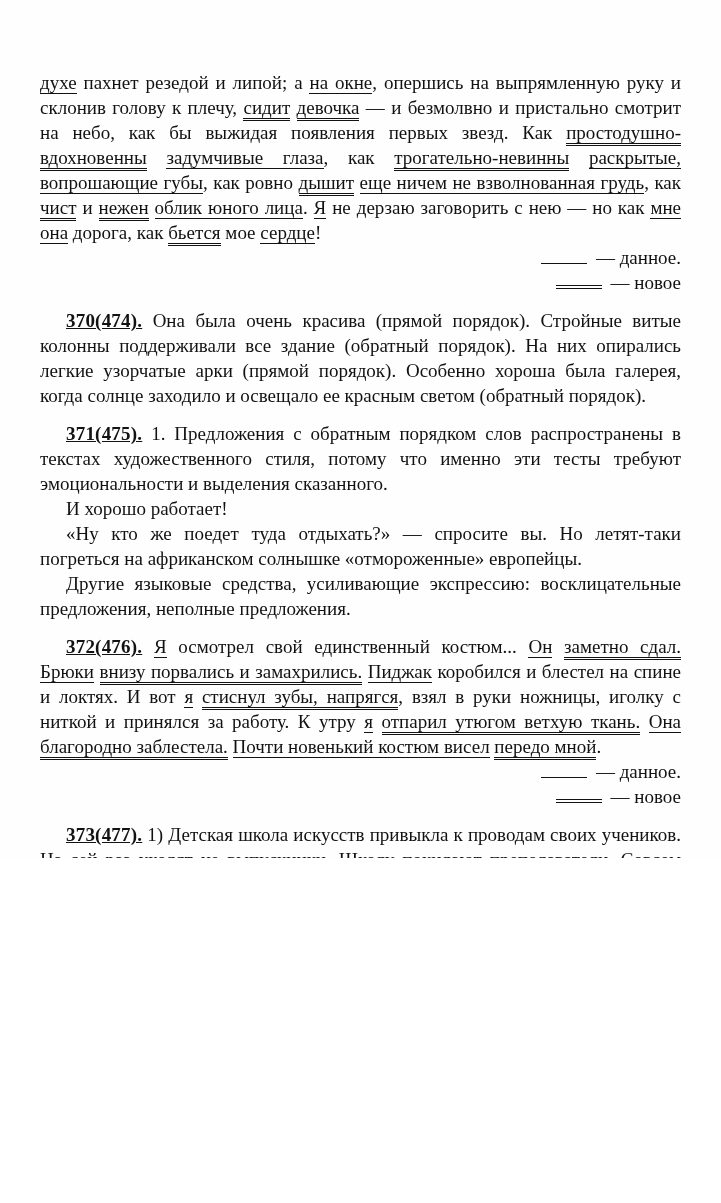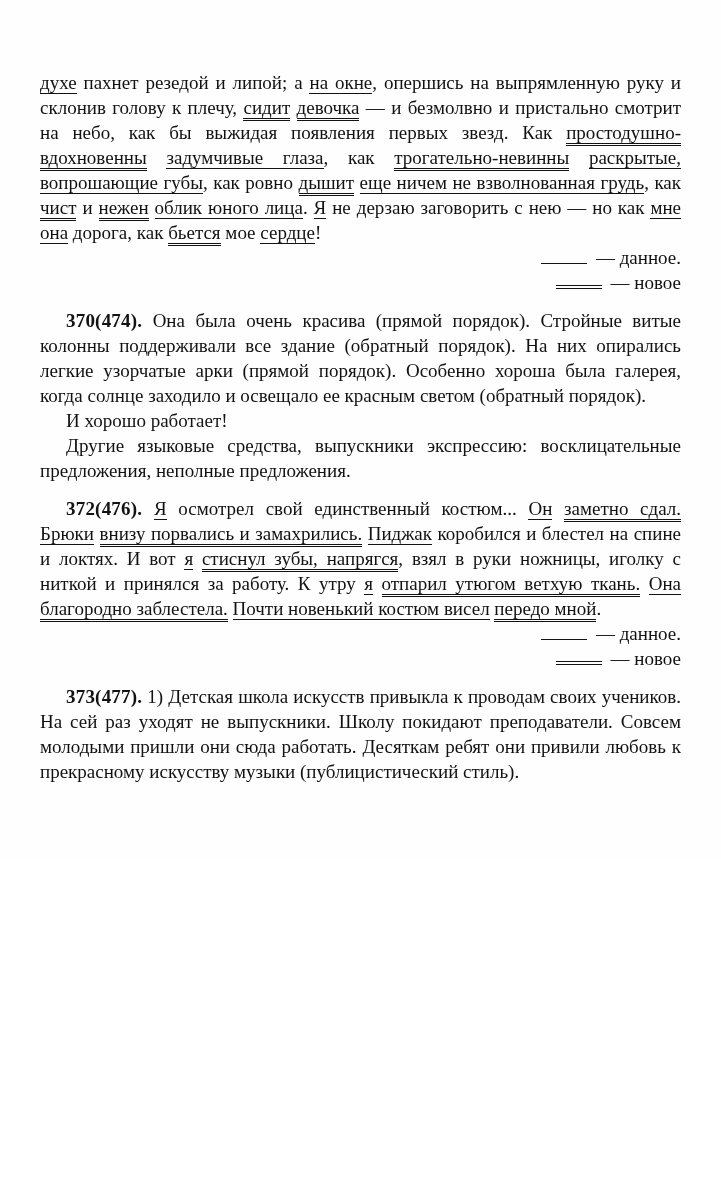--- a/index.html
+++ b/index.html
@@ -19,21 +19,21 @@
     position: absolute;
     left: 40px; top: 70px;
     width: 641px;
     font-size: 19px;
     line-height: 25px;
     text-align: justify;
   }
   .content p { margin: 0; }
   p.indent { text-indent: 26px; }
   p.space-before { margin-top: 13px; }
-  b { letter-spacing: 0.2px; }
+  b { letter-spacing: 0.2px; text-decoration: underline; }
   .u1 { border-bottom: 1px solid #121212; }
   .u2 { border-bottom: 3px double #121212; }
   .legend-row {
     padding-left: 24px;
     text-align: right;
   }
   .line-sample {
     display: inline-block;
     width: 46px;
     height: 14px;
@@ -63,22 +63,24 @@
 </style>
 </head>
 <body>
 
 <div class="page">
   <div id="content" class="content">
       <p class=""><span class="u1">духе</span><span> пахнет резедой и липой; а </span><span class="u1">на окне</span><span>, опершись на выпрямленную руку и склонив голову к плечу, </span><span class="u2">сидит</span><span> </span><span class="u2">девочка</span><span> — и безмолвно и пристально смотрит на небо, как бы выжидая появления первых звезд. Как </span><span class="u2">простодушно-вдохновенны</span><span> </span><span class="u1">задумчивые глаза</span><span>, как </span><span class="u2">трогательно-невинны</span><span> </span><span class="u1">раскрытые, вопрошающие губы</span><span>, как ровно </span><span class="u2">дышит</span><span> </span><span class="u1">еще ничем не взволнованная грудь</span><span>, как </span><span class="u2">чист</span><span> и </span><span class="u2">нежен</span><span> </span><span class="u1">облик юного лица</span><span>. </span><span class="u1">Я</span><span> не дерзаю заговорить с нею — но как </span><span class="u1">мне она</span><span> дорога, как </span><span class="u2">бьется</span><span> мое </span><span class="u1">сердце</span><span>!</span></p>
       <p class="legend-row"><span class="line-sample single"></span><span>— данное.</span></p>
       <p class="legend-row"><span class="line-sample double"></span><span>— новое</span></p>
       <p class="indent space-before"><b>370(474).</b><span> Она была очень красива (прямой порядок). Стройные витые колонны поддерживали все здание (обратный порядок). На них опирались легкие узорчатые арки (прямой порядок). Особенно хороша была галерея, когда солнце заходило и освещало ее красным светом (обратный порядок).</span></p>
+      <p class="indent space-before"><b>371(475).</b><span> 1. Предложения с обратным порядком слов распространены в текстах художественного стиля, потому что именно эти тесты требуют эмоциональности и выделения сказанного.</span></p>
       <p class="indent"><span>И хорошо работает!</span></p>
-      <p class="indent"><span>Другие языковые средства, выпускники экспрессию: восклицательные предложения, неполные предложения.</span></p>
+      <p class="indent"><span>«Ну кто же поедет туда отдыхать?» — спросите вы. Но летят-таки погреться на африканском солнышке «отмороженные» европейцы.</span></p>
+      <p class="indent"><span>Другие языковые средства, усиливающие экспрессию: восклицательные предложения, неполные предложения.</span></p>
       <p class="indent space-before"><b>372(476).</b><span> </span><span class="u1">Я</span><span> осмотрел свой единственный костюм... </span><span class="u1">Он</span><span> </span><span class="u2">заметно сдал.</span><span> </span><span class="u1">Брюки</span><span> </span><span class="u2">внизу порвались и замахрились.</span><span> </span><span class="u1">Пиджак</span><span> коробился и блестел на спине и локтях. И вот </span><span class="u1">я</span><span> </span><span class="u2">стиснул зубы, напрягся</span><span>, взял в руки ножницы, иголку с ниткой и принялся за работу. К утру </span><span class="u1">я</span><span> </span><span class="u2">отпарил утюгом ветхую ткань.</span><span> </span><span class="u1">Она</span><span> </span><span class="u2">благородно заблестела.</span><span> </span><span class="u1">Почти новенький костюм висел</span><span> </span><span class="u2">передо мной</span><span>.</span></p>
       <p class="legend-row"><span class="line-sample single"></span><span>— данное.</span></p>
       <p class="legend-row"><span class="line-sample double"></span><span>— новое</span></p>
       <p class="indent space-before"><b>373(477).</b><span> 1) Детская школа искусств привыкла к проводам своих учеников. На сей раз уходят не выпускники. Школу покидают преподаватели. Совсем молодыми пришли они сюда работать. Десяткам ребят они привили любовь к прекрасному искусству музыки (публицистический стиль).</span></p>
     </div>
   <div class="page-number">113</div>
   <span class="watermark">http://gdz.wtf</span>
 </div>
 
 </body></html>

